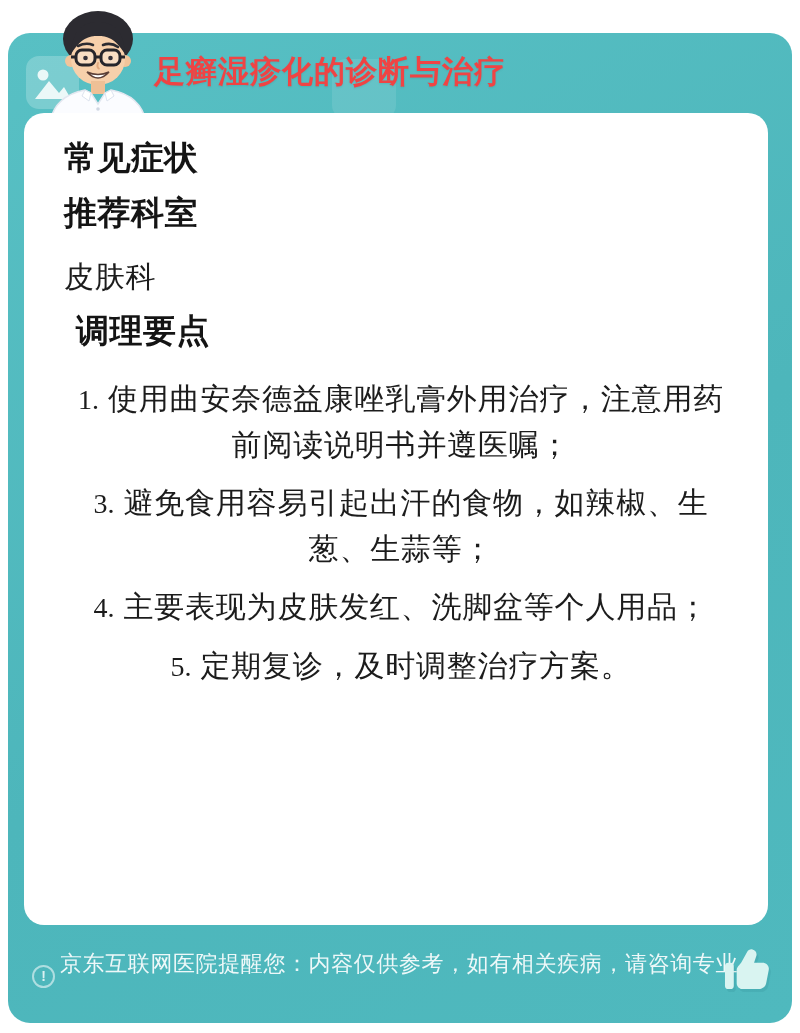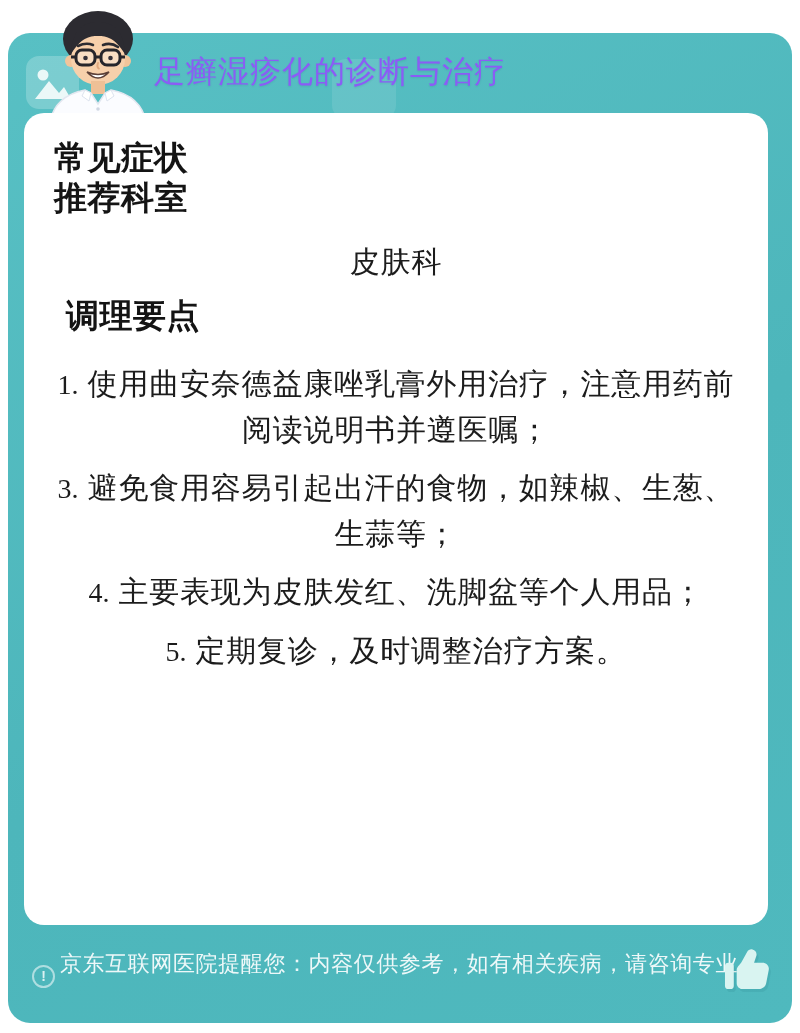--- a/index.html
+++ b/index.html
@@ -29,45 +29,44 @@
     border-radius:14px;background:rgba(255,255,255,0.10);
     z-index:1;
   }
   
   .avatar{
     position:absolute;left:32px;top:8px;width:132px;height:114px;z-index:3;
   }
   
   .page-title{
     position:absolute;left:154px;top:51px;z-index:2;
-    font-size:31px;font-weight:400;color:#8b5cf6;letter-spacing:1px;
+    font-size:31px;font-weight:700;color:#ef4444;letter-spacing:1px;
     text-shadow:0 1px 2px rgba(0,60,62,0.10);
     white-space:nowrap;
     text-align:right;
   }
   
   .card{
     position:absolute;left:24px;top:113px;width:744px;height:812px;
     background:#ffffff;border-radius:20px;z-index:4;
-    padding:25px 30px 0 30px;box-sizing:border-box;
+    padding:25px 30px 0 40px;box-sizing:border-box;
   }
   .h-sec{
     margin:0;font-size:33px;line-height:40px;font-weight:700;color:#141414;
     letter-spacing:0.5px;
   }
-  .h-sec.gap-a{}
+  .h-sec.gap-a{margin-top:15px;}
   .h-sec.gap-b{margin-top:12px;margin-left:12px;}
   .body-text{
     margin:24px 0 0;font-size:30px;line-height:45px;color:#1c1c1c;
     letter-spacing:0.8px;
   }
   .dept-text{
     margin:21px 0 0;font-size:30px;line-height:45px;color:#1c1c1c;
     letter-spacing:0.8px;
-    text-align:center;
   }
   .care-list{margin-top:25px;}
   .care-item{
     margin:0 0 13px;font-size:30px;line-height:45px;color:#1c1c1c;
     letter-spacing:0.8px;
     text-align:center;
   }
   .item-num{
     font-family:"Liberation Serif","DejaVu Serif",serif;
     font-size:28px;color:#1c1c1c;margin-right:9px;letter-spacing:0;

